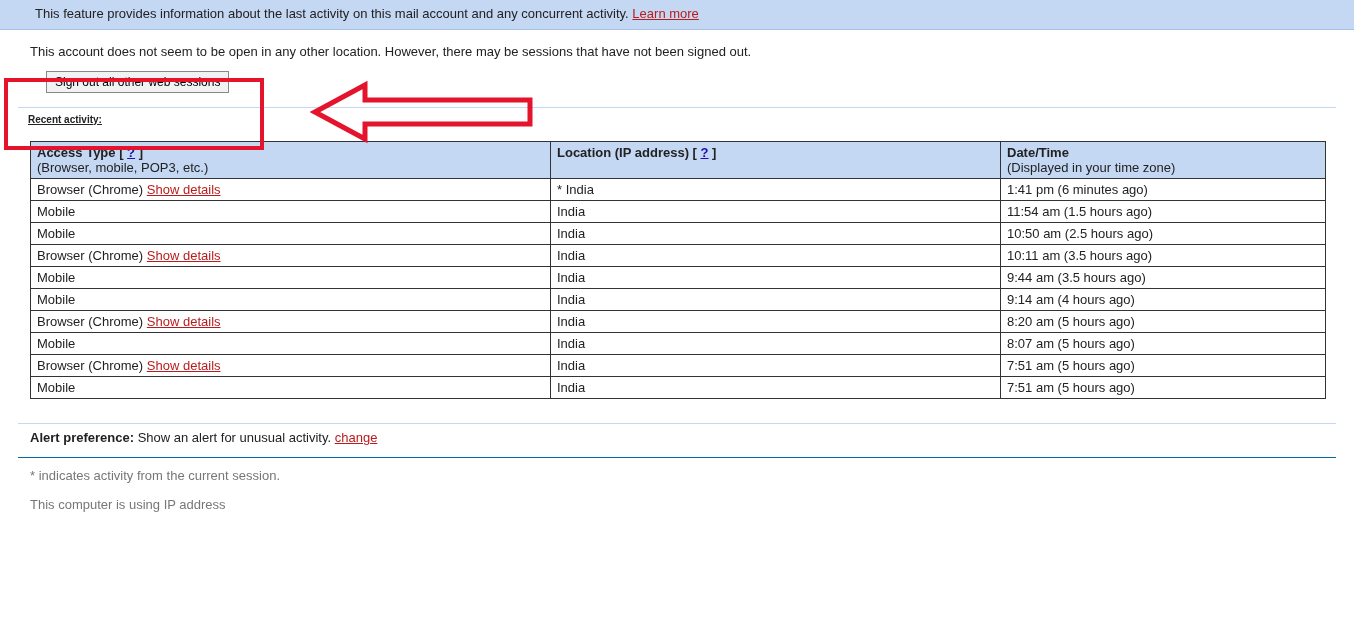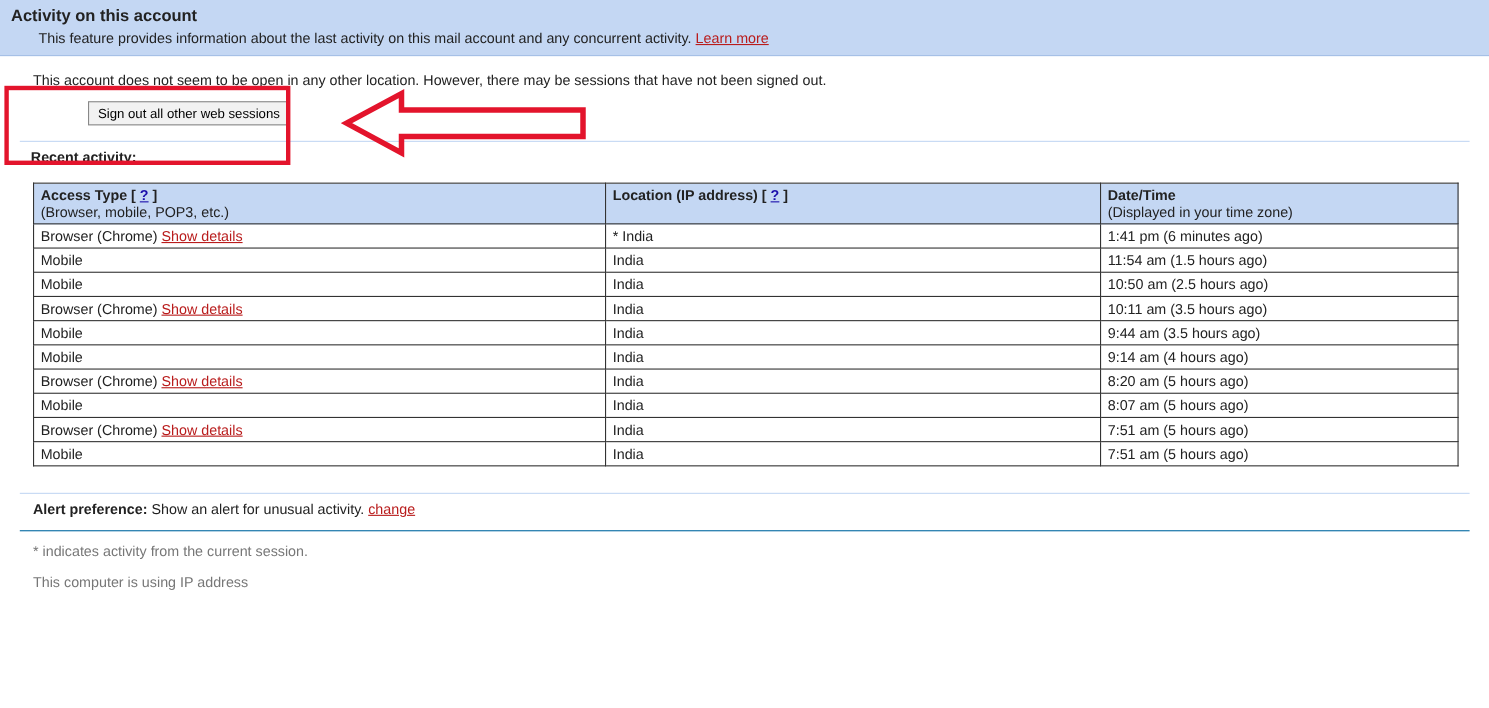--- a/index.html
+++ b/index.html
@@ -25,38 +25,37 @@
       font-size: 13px;
     }
     .link { color: #b91c1c; text-decoration: underline; cursor: pointer; }
     .open-loc {
       padding: 14px 10px 6px 30px;
       font-size: 13px;
     }
     .signout-wrap {
       padding: 6px 10px 4px 46px;
       background: #fff;
-      margin-left: 34px;
     }
     .signout-btn {
       font-family: Arial, sans-serif;
       font-size: 12px;
       padding: 3px 8px;
       background: #f2f2f2;
       border: 1px solid #888;
       cursor: pointer;
     }
     .divider {
       border-top: 1px solid #c4d7f3;
       margin: 10px 18px 0 18px;
     }
     .recent-activity {
       padding: 6px 10px 6px 28px;
       font-weight: bold;
-      font-size: 13px;
+      font-size: 10px;
       text-decoration: underline;
     }
     table.activity {
       border-collapse: collapse;
       width: 1296px;
       margin: 10px 0 0 30px;
     }
     table.activity th, table.activity td {
       border: 1px solid #333;
       text-align: left;
@@ -99,21 +98,20 @@
       position: absolute;
       top: 80px;
       left: 310px;
       pointer-events: none;
     }
   </style>
 </head>
 <body>
 
 <div class="header-band">
-  <div class="page-title">Activity on this account</div>
   <div class="feature-desc">
     <span>This feature provides information about the last activity on this mail account and any concurrent activity.</span>
     <span> </span>
     <a class="link">Learn more</a>
   </div>
 </div>
 
 <div class="open-loc">This account does not seem to be open in any other location. However, there may be sessions that have not been signed out.</div>
 
 <div class="signout-wrap">

